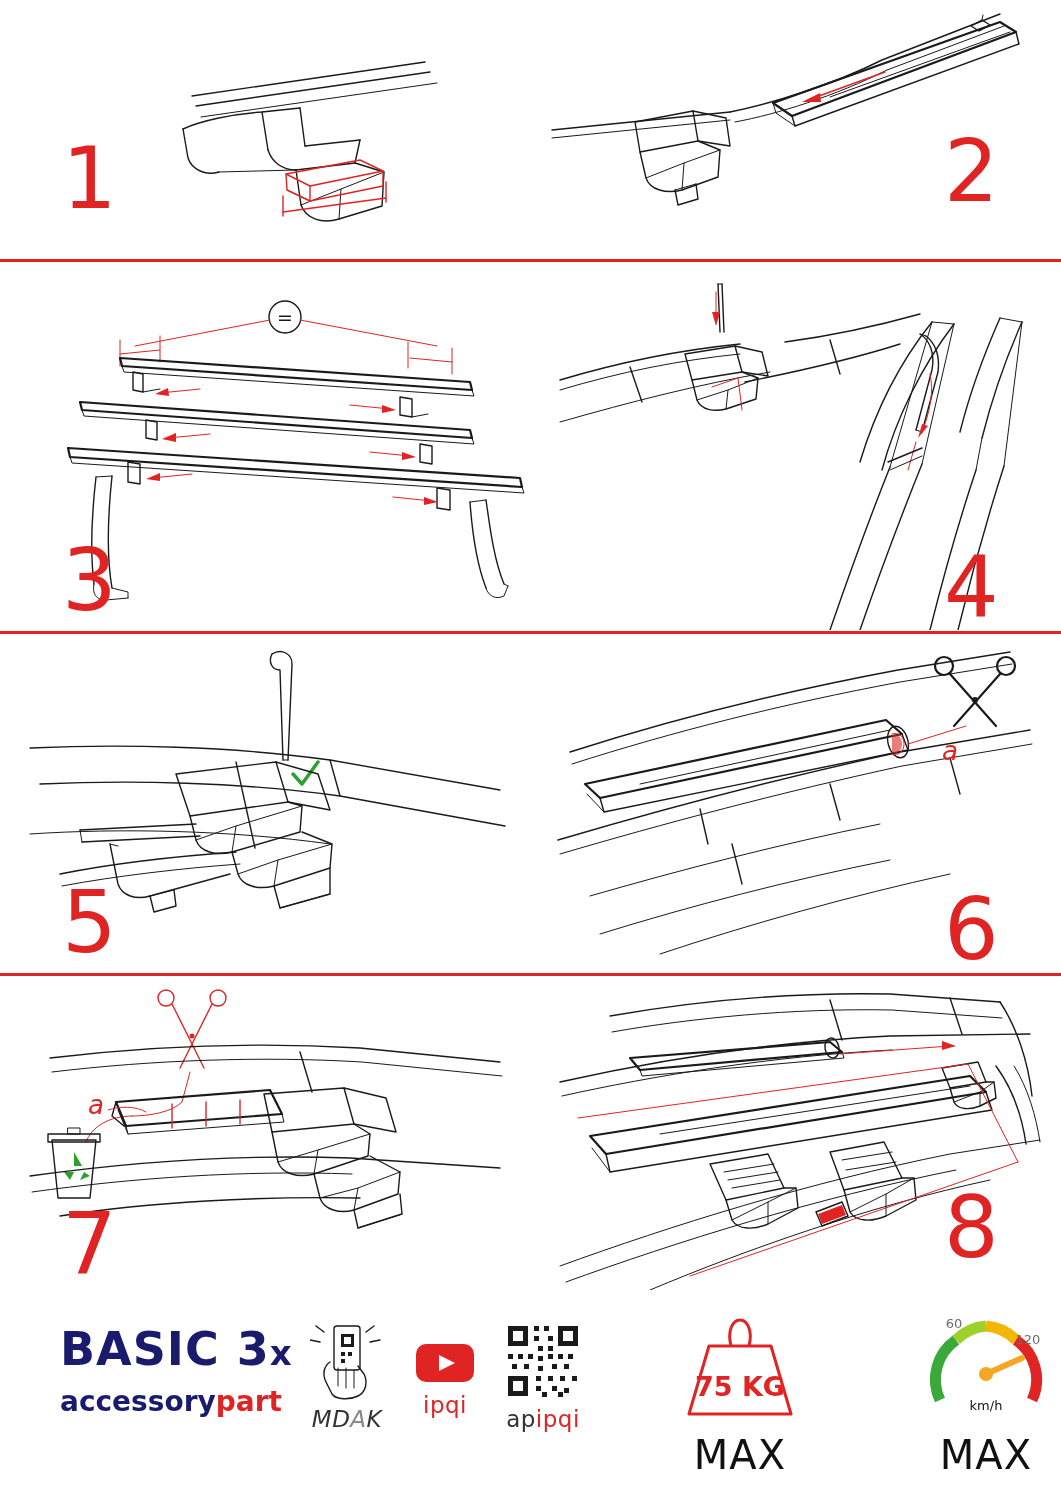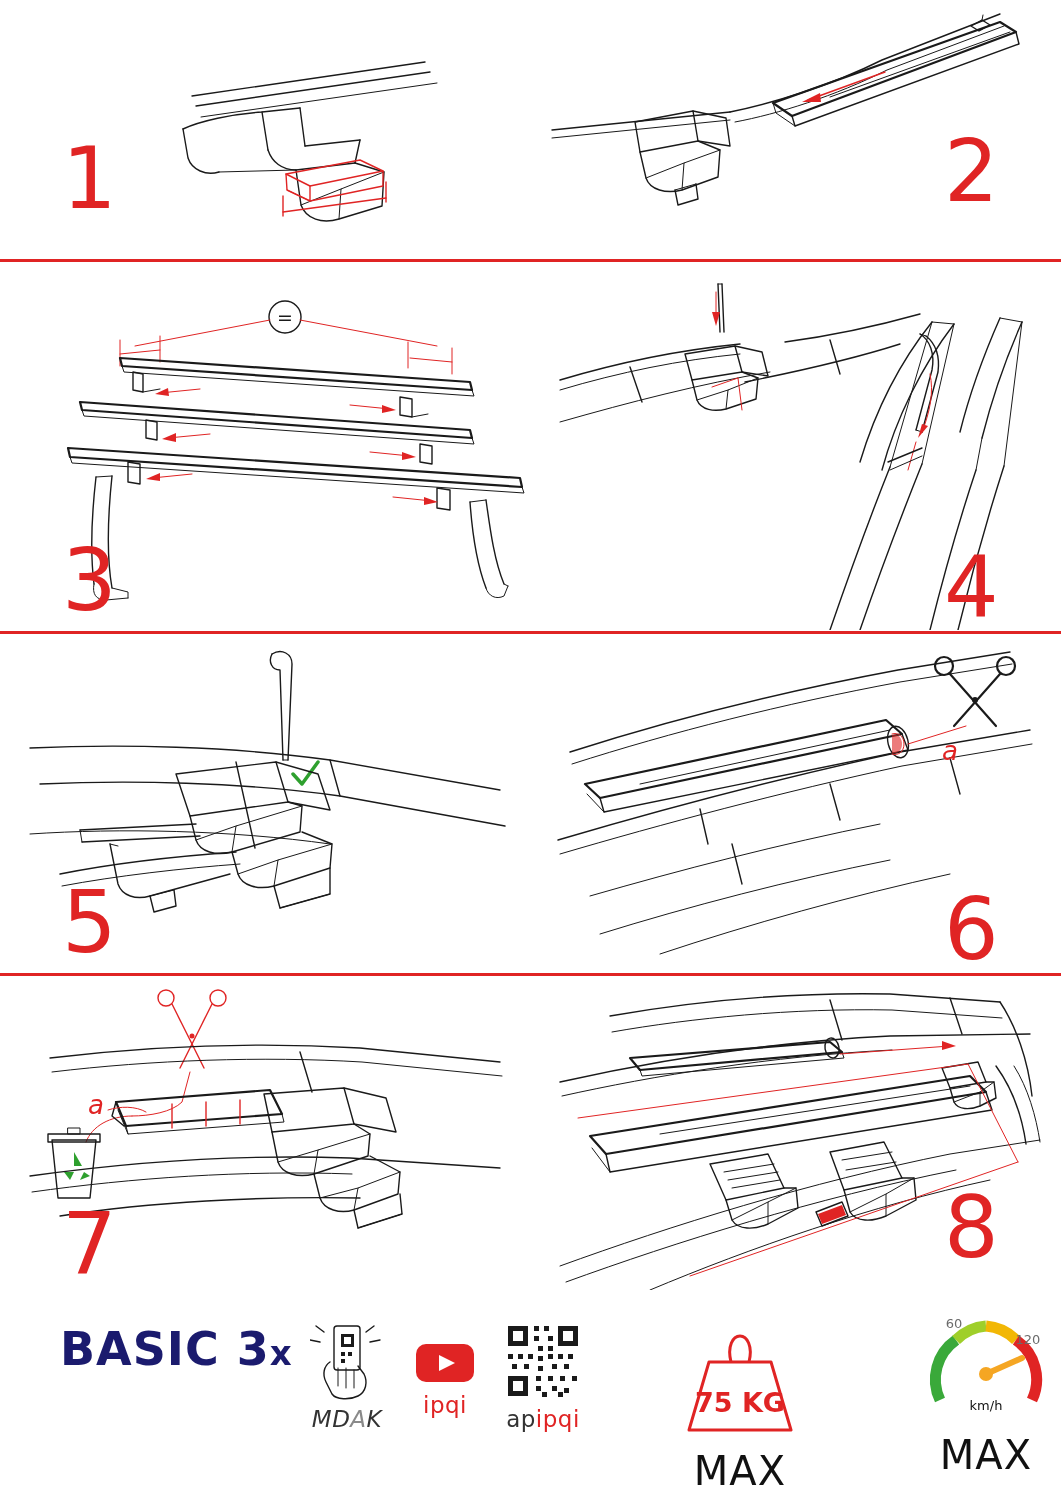--- a/index.html
+++ b/index.html
@@ -405,20 +405,23 @@
       <path class="red-thin" d="M488 186 L160 300"></path>
     </svg>
     <div class="step-num" style="left:414px;top:208px;">8</div>
   </div>
 
   <div class="footer">
 
     <div class="brandblock">
       <div class="basic">
         <span>BASIC 3</span><span class="x">x</span>
+      </div>
+      <div class="accessory">
+        <span>accessory</span><span class="part">part</span>
       </div>
     </div>
 
     <div class="logoitem" style="left:292px;top:32px;width:110px;font-style:italic;">
       <svg width="74" height="78" viewBox="0 0 74 78" style="margin:0 auto;">
         <rect x="24" y="4" width="26" height="44" rx="3" class="ln"></rect>
         <rect x="31" y="12" width="13" height="13" fill="#1a1a1a"></rect>
         <rect x="34" y="15" width="7" height="7" fill="#ffffff"></rect>
         <rect x="31" y="30" width="4" height="4" fill="#1a1a1a"></rect>
         <rect x="38" y="30" width="4" height="4" fill="#1a1a1a"></rect>
@@ -480,21 +483,21 @@
           <rect x="48" y="64" width="5" height="5" fill="#1a1a1a"></rect>
         <rect x="60" y="66" width="5" height="5" fill="#1a1a1a"></rect>
         <rect x="38" y="70" width="5" height="5" fill="#1a1a1a"></rect>
           <rect x="54" y="70" width="5" height="5" fill="#1a1a1a"></rect>
       </svg>
       <div class="logolabel">
         <span>ap</span><span class="accent">ipqi</span>
       </div>
     </div>
 
-    <div class="logoitem" style="left:640px;top:36px;width:200px;">
+    <div class="logoitem" style="left:640px;top:20px;width:200px;">
       <svg width="130" height="118" viewBox="0 0 130 118" style="margin:0 auto;">
         <path d="M34 36 L96 36 L116 104 L14 104 Z" fill="none" stroke="#e02424" stroke-width="3" stroke-linejoin="round"></path>
         <path d="M56 36 C52 20 58 10 65 10 C72 10 78 20 74 36" fill="none" stroke="#e02424" stroke-width="3"></path>
         <text class="weighttext" x="65" y="86" text-anchor="middle">75 KG</text>
       </svg>
       <div class="maxlabel">MAX</div>
     </div>
 
     <div class="logoitem" style="left:896px;top:14px;width:180px;">
       <svg width="136" height="124" viewBox="0 0 136 124" style="margin:0 auto;">

